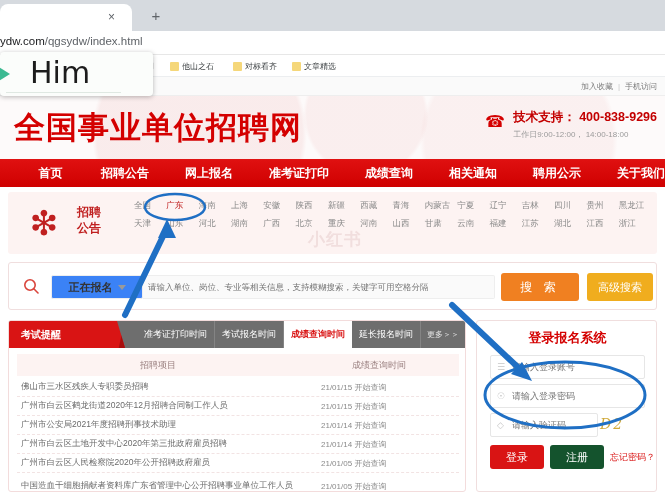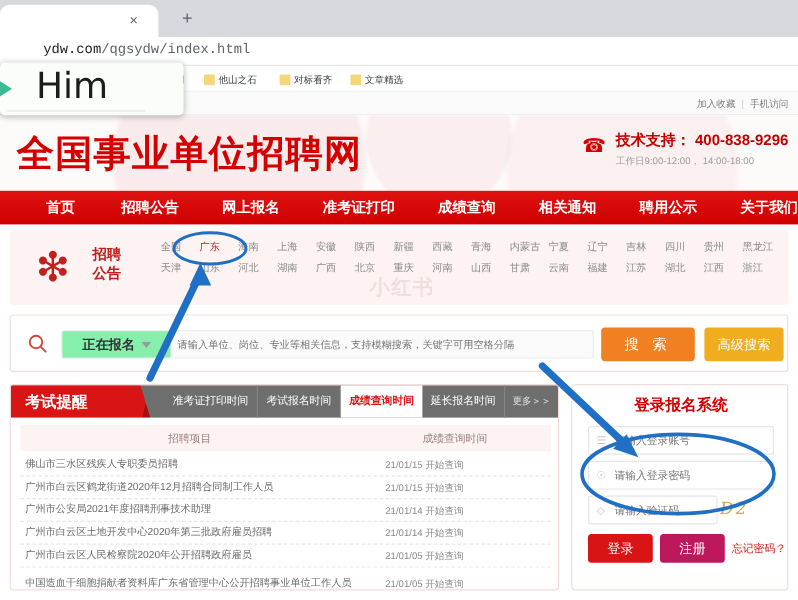--- a/index.html
+++ b/index.html
@@ -30,22 +30,21 @@
     color: #5f6368; font-size: 15px; line-height: 16px; text-align: center;
     cursor: pointer;
   }
   .chrome-urlbar {
     position: absolute; left: 0; top: 31px; width: 665px; height: 24px;
     background: #fff; border-bottom: 1px solid #e7e7e7;
   }
   .url-text {
     position: absolute; left: 0px; top: 4px;
     font-size: 11.5px; color: #202124; white-space: nowrap;
-    font-family: Liberation Mono, monospace;
-    margin-left: 36px;
+    font-family: Liberation Sans, sans-serif;
   }
   .url-text .dim { color: #5f6368; }
   .chrome-bookmarks {
     position: absolute; left: 0; top: 55px; width: 665px; height: 22px;
     background: #fff; border-bottom: 1px solid #eceef0;
   }
   .bm {
     position: absolute; top: 4px; height: 14px;
     display: flex; align-items: center; gap: 3px;
     font-size: 8px; color: #3c4043; white-space: nowrap; cursor: pointer;
@@ -166,21 +165,21 @@
   .search-panel {
     position: absolute; left: 8px; top: 262px; width: 649px; height: 48px;
     background: #fff; border: 1px solid #f0dede; border-radius: 3px;
   }
   .search-mag {
     position: absolute; left: 14px; top: 15px; width: 17px; height: 17px;
   }
   .search-mag svg { display: block; }
   .search-select {
     position: absolute; left: 42px; top: 12px; width: 92px; height: 24px;
-    background: #86efac; border: 1px solid #eee; border-radius: 2px;
+    background: #3b82f6; border: 1px solid #eee; border-radius: 2px;
     display: flex; align-items: center; justify-content: center; gap: 5px;
     cursor: pointer;
   }
   .search-select-label { font-size: 11px; font-weight: bold; color: #333; }
   .caret-down {
     width: 0; height: 0; border-left: 4px solid transparent;
     border-right: 4px solid transparent; border-top: 5px solid #9a9a9a;
   }
   .search-input-box {
     position: absolute; left: 134px; top: 12px; width: 352px; height: 24px;
@@ -207,21 +206,21 @@
 
   
   .exam-card {
     position: absolute; left: 8px; top: 320px; width: 458px; height: 172px;
     background: #fff; border: 1px solid #f3dcdc; border-radius: 3px; overflow: hidden;
   }
   .exam-ribbon {
     position: absolute; left: 0; top: 0; width: 116px; height: 27px;
     background: #d91414;
     clip-path: polygon(0 0, 108px 0, 116px 27px, 0 27px);
-    color: #fff; font-size: 13px; font-weight: bold;
+    color: #fff; font-size: 10px; font-weight: bold;
     display: flex; align-items: center; padding-left: 12px;
     z-index: 3;
   }
   .exam-ribbon::after {
     content: ""; position: absolute; right: -6px; top: 6px;
     width: 10px; height: 21px; background: #a80d0d; z-index: -1;
     transform: skewX(-12deg);
   }
   .exam-tabs {
     position: absolute; left: 0; top: 0; width: 458px; height: 27px;
@@ -288,21 +287,21 @@
     font-size: 14px; color: #cfa93a; font-style: italic; letter-spacing: 2px;
     font-family: "DejaVu Serif", serif; cursor: pointer;
   }
   .btn-login {
     position: absolute; left: 13px; top: 124px; width: 54px; height: 24px;
     background: #d91414; border-radius: 3px; color: #fff; font-size: 11px;
     display: flex; align-items: center; justify-content: center; cursor: pointer;
   }
   .btn-register {
     position: absolute; left: 73px; top: 124px; width: 54px; height: 24px;
-    background: #be185d; border-radius: 3px; color: #fff; font-size: 11px;
+    background: #14532d; border-radius: 3px; color: #fff; font-size: 11px;
     display: flex; align-items: center; justify-content: center; cursor: pointer;
   }
   .link-forgot {
     position: absolute; left: 133px; top: 130px;
     font-size: 9px; color: #d91414; cursor: pointer; white-space: nowrap;
   }
 
   
   .annot { position: absolute; left: 0; top: 0; width: 665px; height: 500px;
            pointer-events: none; z-index: 60; }

